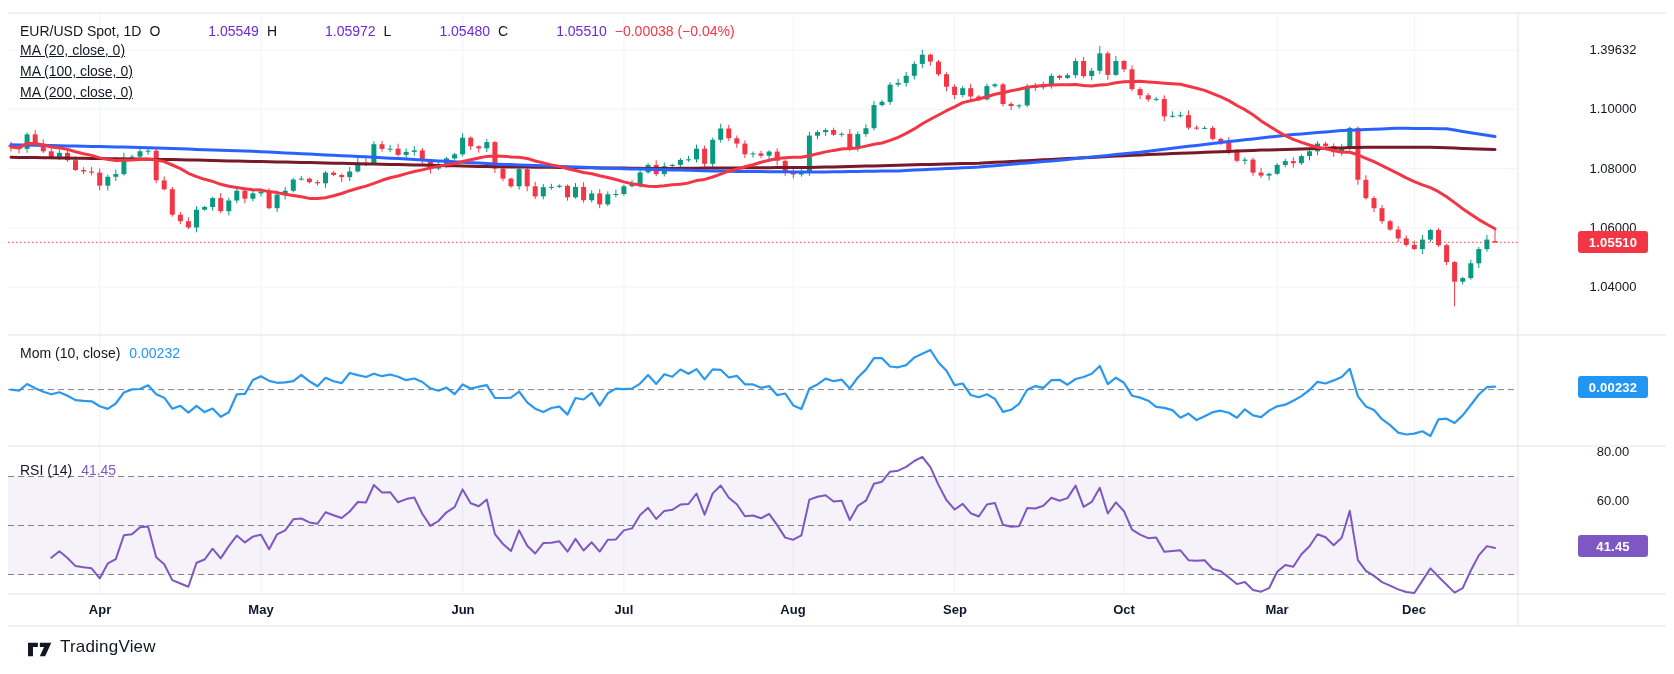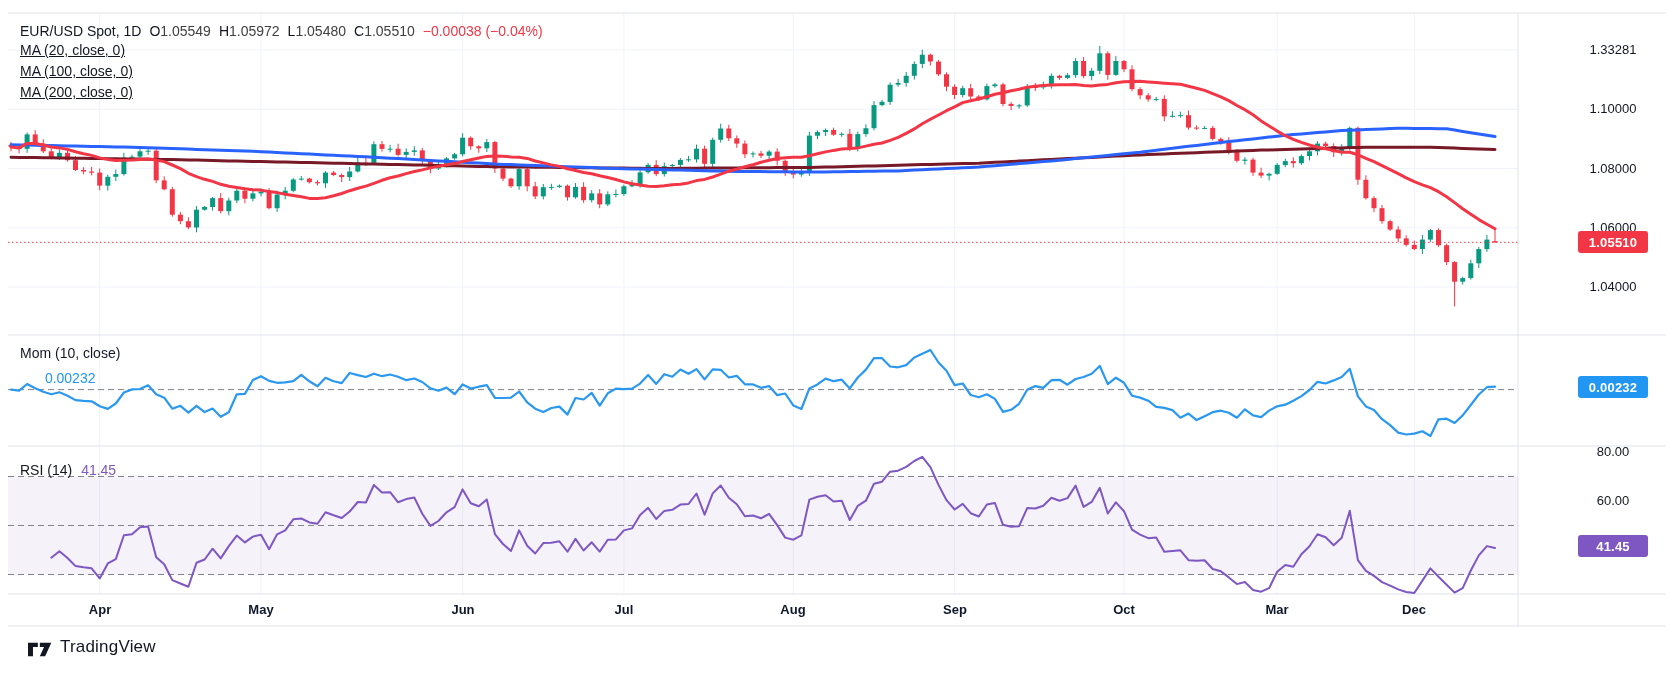--- a/index.html
+++ b/index.html
@@ -3,21 +3,21 @@
 <meta charset="utf-8">
 <style>
   html,body{margin:0;padding:0;background:#ffffff;}
   body{font-family:"Liberation Sans","DejaVu Sans",sans-serif;-webkit-font-smoothing:antialiased;}
   .stage{position:relative;width:1674px;height:674px;background:#fff;overflow:hidden;}
   svg#plot{position:absolute;left:0;top:0;}
   .ov{position:absolute;white-space:nowrap;}
   .legend-row{left:20px;display:flex;align-items:flex-start;gap:8px;font-size:14px;color:#131722;}
   .legend-row .val{color:#f23645;}
   .legend-row .pair b{font-weight:400;color:#131722;}
-  .legend-row .pair span{color:#404040;}
+  .legend-row .pair span{color:#6d28d9;margin-left:48px;}
   .ma-row{left:20px;font-size:14px;color:#131722;text-decoration:underline;}
   .pane-label{left:20px;font-size:14px;color:#131722;display:flex;gap:9px;align-items:center;}
   .pane-label .mom-val{color:#2196f3;}
   .pane-label .rsi-val{color:#7e57c2;}
   .ax-label{left:1560px;width:106px;text-align:center;font-size:13px;color:#131722;}
   .badge{left:1578px;width:70px;height:22px;border-radius:3px;color:#fff;font-size:13px;font-weight:700;
          display:flex;align-items:center;justify-content:center;letter-spacing:.2px;}
   .badge.price{background:#f23645;}
   .badge.mom{background:#2196f3;}
   .badge.rsi{background:#7e57c2;}
@@ -440,31 +440,31 @@
     <span class="pair"><b>O</b><span>1.05549</span></span>
     <span class="pair"><b>H</b><span>1.05972</span></span>
     <span class="pair"><b>L</b><span>1.05480</span></span>
     <span class="pair"><b>C</b><span>1.05510</span></span>
     <span class="val">−0.00038 (−0.04%)</span>
   </div>
   <div class="ov ma-row" style="top:42px;">MA (20, close, 0)</div>
   <div class="ov ma-row" style="top:63px;">MA (100, close, 0)</div>
   <div class="ov ma-row" style="top:84px;">MA (200, close, 0)</div>
 
-  <div class="ov pane-label" style="top:345px;flex-direction:column;">
+  <div class="ov pane-label" style="top:345px;">
     <span>Mom (10, close)</span>
     <span class="mom-val">0.00232</span>
   </div>
 
   <div class="ov pane-label" style="top:462px;">
     <span>RSI (14)</span>
     <span class="rsi-val">41.45</span>
   </div>
 
-  <div class="ov ax-label" style="top:42px;">1.33281</div>
+  <div class="ov ax-label" style="top:42px;">1.39632</div>
   <div class="ov ax-label" style="top:101px;">1.10000</div>
   <div class="ov ax-label" style="top:161px;">1.08000</div>
   <div class="ov ax-label" style="top:220px;">1.06000</div>
   <div class="ov ax-label" style="top:279px;">1.04000</div>
   <div class="ov ax-label" style="top:444px;">80.00</div>
   <div class="ov ax-label" style="top:493px;">60.00</div>
 
   <div class="ov badge price" style="top:231px;">1.05510</div>
   <div class="ov badge mom" id="mom-badge" style="top: 376px;">0.00232</div>
   <div class="ov badge rsi" style="top:535px;">41.45</div>

